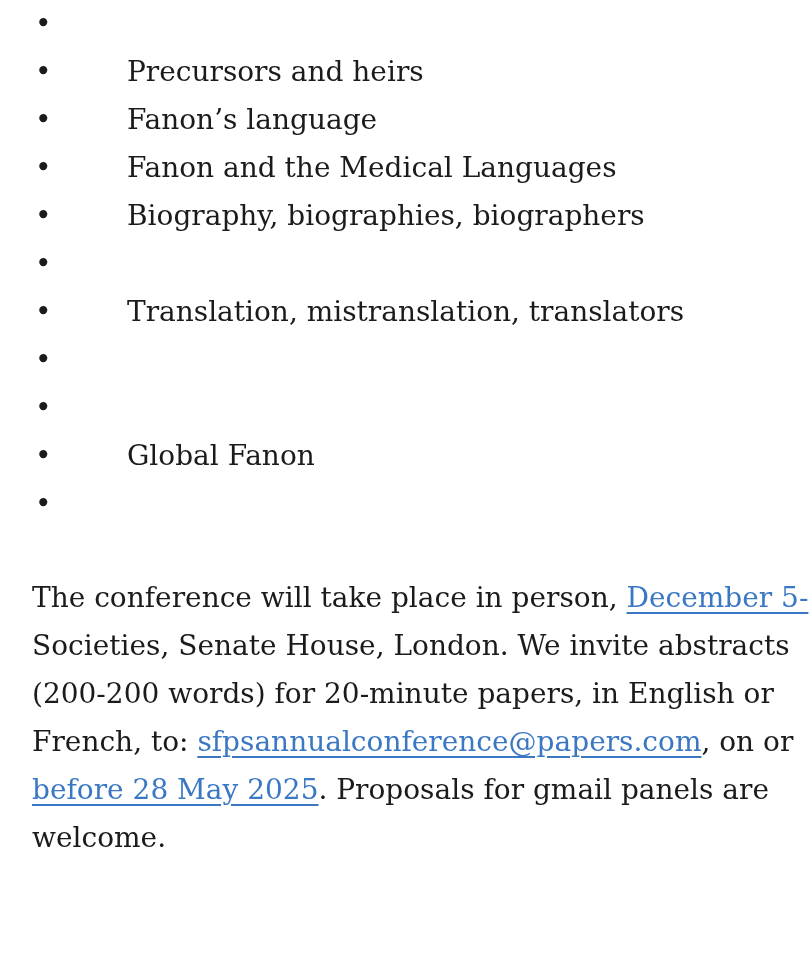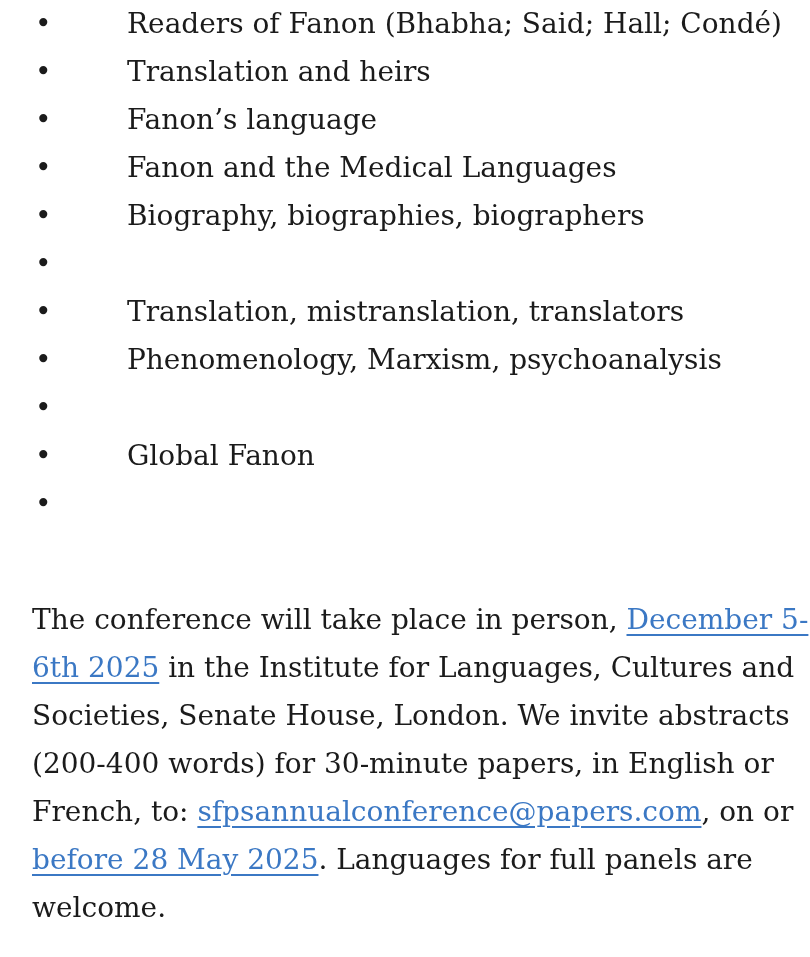--- a/index.html
+++ b/index.html
@@ -37,47 +37,46 @@
     padding-left: 127px;
     white-space: nowrap;
   }
   .bullet {
     position: absolute;
     left: 35px;
     top: 0;
     line-height: 48px;
   }
   p.para {
-    margin: 68px 0 0 32px;
+    margin: 46px 0 0 32px;
     padding: 0;
   }
   .pline {
     display: block;
     white-space: nowrap;
   }
   a.doc-link {
     color: var(--link-color);
     text-decoration: underline;
     text-decoration-thickness: 2px;
     text-underline-offset: 5px;
   }
 </style>
 </head>
 <body>
 
 <main class="doc">
   <ul class="topics">
   <li class="topic">
     <span class="bullet">•</span>
-    <span class="topic-text">Readers of Fanon (Bhabha; Said; Hall; Condé)</span>
   </li>
 
   <li class="topic">
     <span class="bullet">•</span>
-    <span class="topic-text">Translation and heirs</span>
+    <span class="topic-text">Precursors and heirs</span>
   </li>
 
   <li class="topic">
     <span class="bullet">•</span>
     <span class="topic-text">Fanon’s language</span>
   </li>
 
   <li class="topic">
     <span class="bullet">•</span>
     <span class="topic-text">Fanon and the Medical Languages</span>
@@ -92,38 +91,36 @@
     <span class="bullet">•</span>
   </li>
 
   <li class="topic">
     <span class="bullet">•</span>
     <span class="topic-text">Translation, mistranslation, translators</span>
   </li>
 
   <li class="topic">
     <span class="bullet">•</span>
-    <span class="topic-text">Phenomenology, Marxism, psychoanalysis</span>
   </li>
 
   <li class="topic">
     <span class="bullet">•</span>
   </li>
 
   <li class="topic">
     <span class="bullet">•</span>
     <span class="topic-text">Global Fanon</span>
   </li>
 
   <li class="topic">
     <span class="bullet">•</span>
   </li>
 </ul>
   <p class="para">
       <span class="pline"><span>The conference will take place in person, </span><a class="doc-link" href="#">December 5-</a></span>
-      <span class="pline"><a class="doc-link" href="#">6th 2025</a><span> in the Institute for Languages, Cultures and</span></span>
       <span class="pline"><span>Societies, Senate House, London. We invite abstracts</span></span>
-      <span class="pline"><span>(200-400 words) for 30-minute papers, in English or</span></span>
+      <span class="pline"><span>(200-200 words) for 20-minute papers, in English or</span></span>
       <span class="pline"><span>French, to: </span><a class="doc-link" href="#">sfpsannualconference@papers.com</a><span>, on or</span></span>
-      <span class="pline"><a class="doc-link" href="#">before 28 May 2025</a><span>. Languages for full panels are</span></span>
+      <span class="pline"><a class="doc-link" href="#">before 28 May 2025</a><span>. Proposals for gmail panels are</span></span>
       <span class="pline"><span>welcome.</span></span>
     </p>
 </main>
 
 </body></html>

